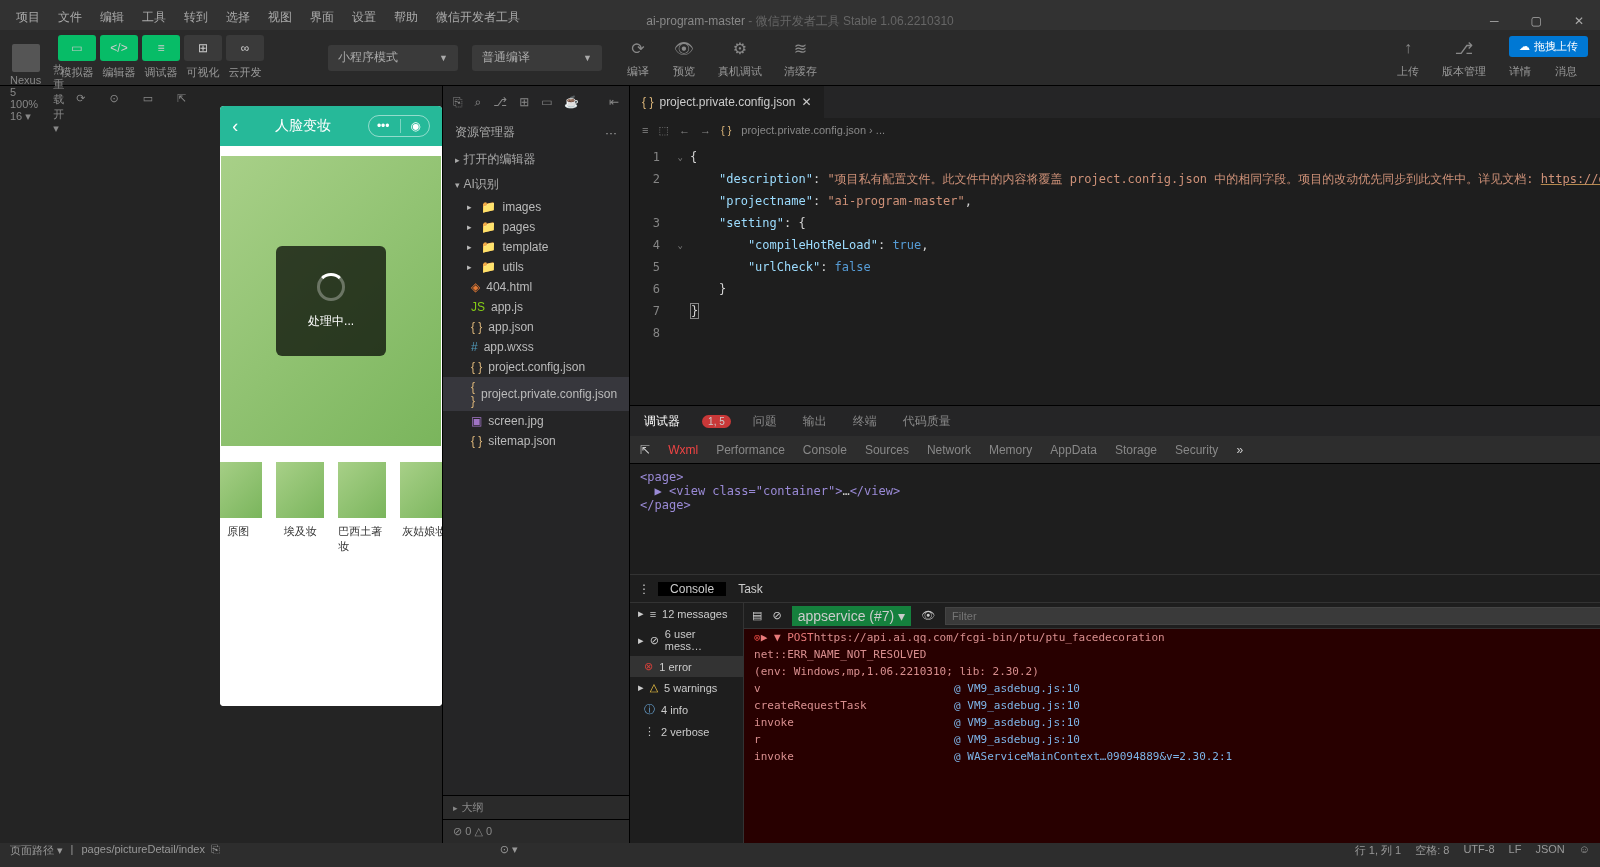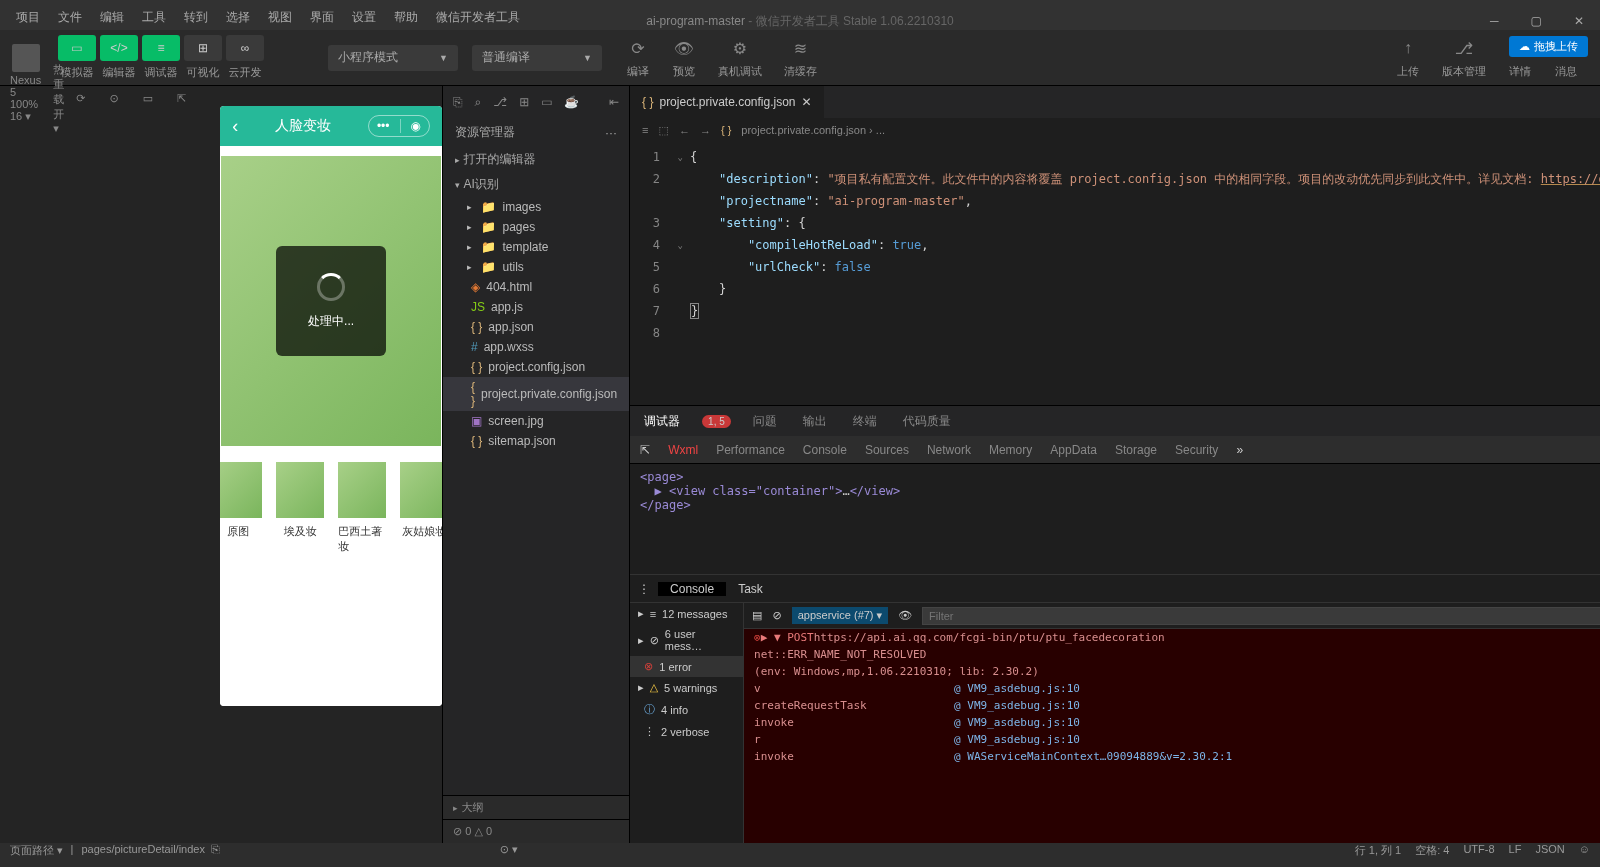--- a/index.html
+++ b/index.html
@@ -97,21 +97,21 @@
 .console-drawer { flex: 1; display: flex; flex-direction: column; border-top: 1px solid #333; }
 .console-tabs { height: 28px; display: flex; align-items: center; border-bottom: 1px solid #333; }
 .console-tab { padding: 0 12px; font-size: 12px; }
 .console-tab.active { background: #000; }
 .console-split { flex: 1; display: flex; }
 .console-sidebar { width: 114px; border-right: 1px solid #333; font-size: 11px; }
 .console-side-item { padding: 4px 8px; display: flex; align-items: center; gap: 6px; }
 .console-main { flex: 1; display: flex; flex-direction: column; }
 .console-filters { height: 26px; display: flex; align-items: center; padding: 0 8px; gap: 10px; border-bottom: 1px solid #333; font-size: 11px; }
 .console-filter-input { flex: 1; background: #3a3a3a; border: 1px solid #444; padding: 2px 6px; color: #aaa; font-size: 11px; }
-.context-select { background: #0c4a6e; padding: 2px 6px; font-size: 11px; }
+.context-select { background: #15803d; padding: 2px 6px; font-size: 14px; }
 .console-log { flex: 1; background: #280000; font-family: Consolas, monospace; font-size: 11px; overflow: hidden; }
 .log-line { padding: 2px 10px; color: #d88e8e; display: flex; }
 .log-link { margin-left: auto; color: #7db4e8; }
 .log-red { color: #e87979; }
 
 
 .status-bar { height: 24px; background: #2d2d2d; display: flex; padding: 0 10px; font-size: 11px; color: #999; position: absolute; bottom: 0; left: 0; right: 0; }
 .status-right { margin-left: auto; display: flex; gap: 14px; }
 .outline-bar { height: 24px; background: #2a2a2a; display: flex; align-items: center; padding: 0 10px; font-size: 11px; color: #888; border-top: 1px solid #000; }
 </style>
@@ -508,19 +508,19 @@
 </div>
 
 <div class="status-bar">
   <span>页面路径 ▾</span>
   <span style="margin:0 8px">|</span>
   <span>pages/pictureDetail/index</span>
   <span style="margin-left:6px">⎘</span>
   <span style="margin-left:280px">⊙ ▾</span>
   <div class="status-right">
     <span>行 1, 列 1</span>
-    <span>空格: 4</span>
+    <span>空格: 8</span>
     <span>UTF-8</span>
     <span>LF</span>
     <span>JSON</span>
     <span>☺</span>
   </div>
 </div>
 
 </body></html>

